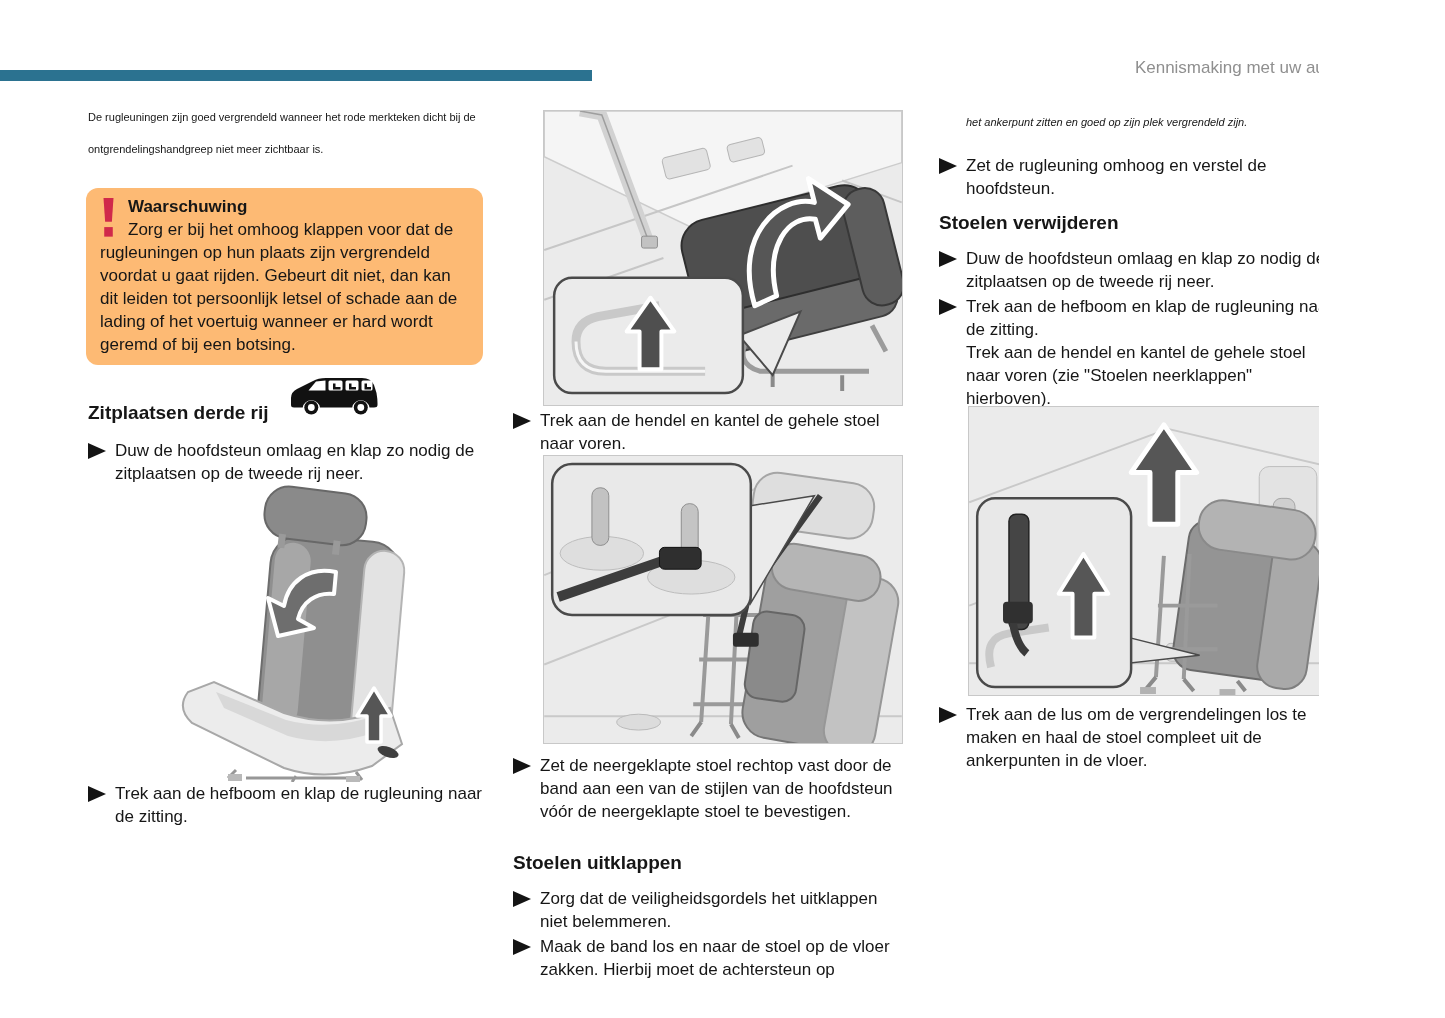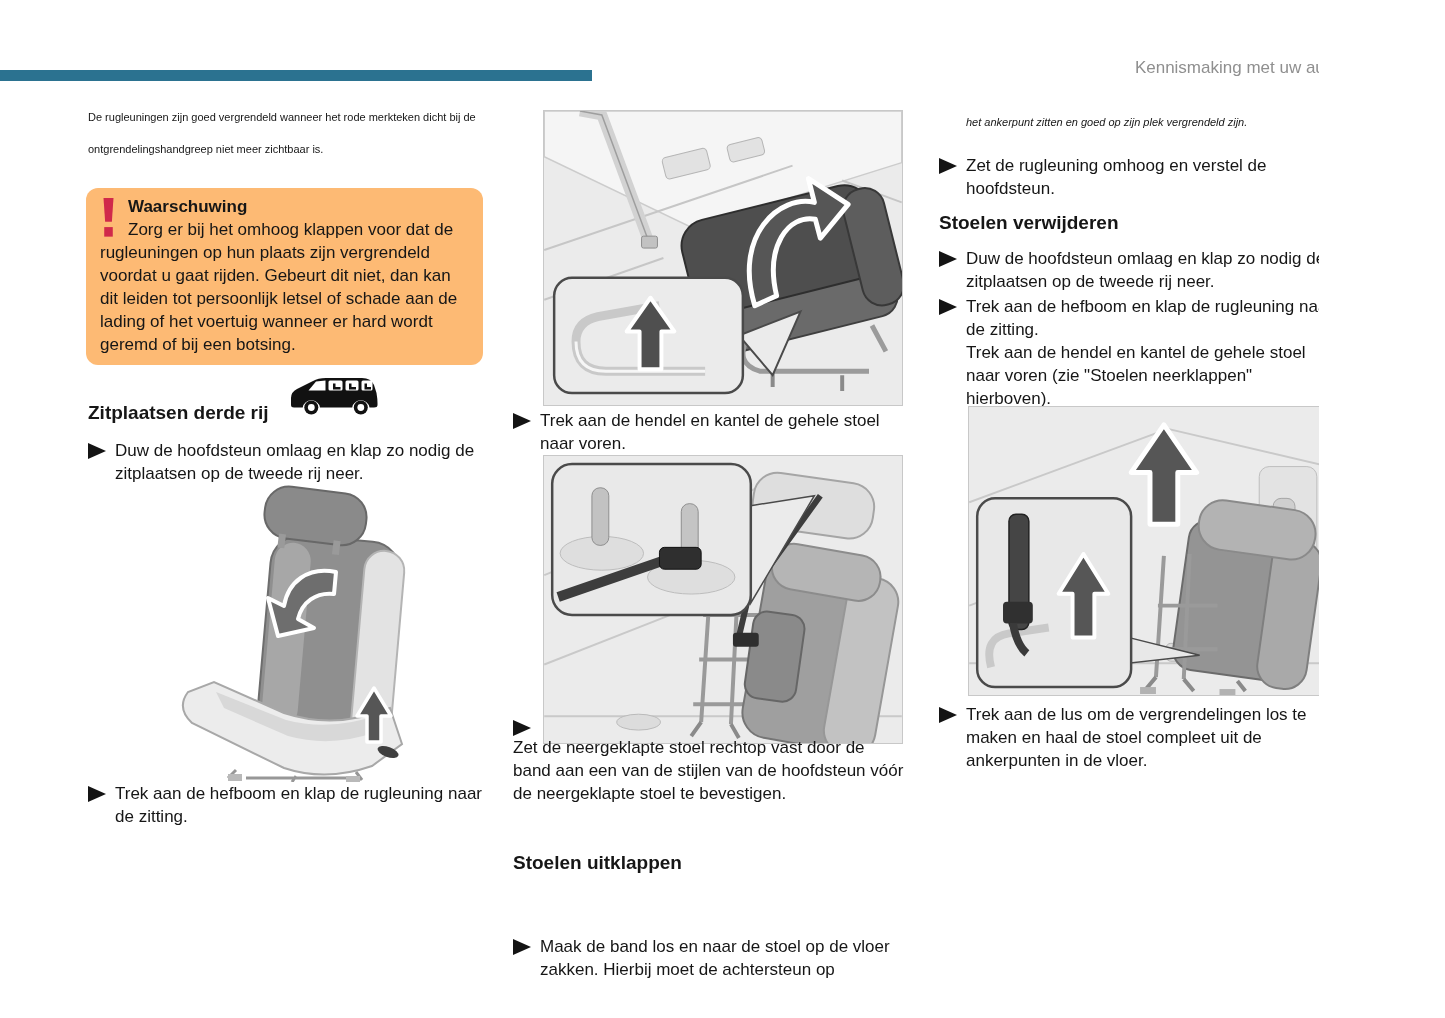--- a/index.html
+++ b/index.html
@@ -178,27 +178,31 @@
       <rect x="8" y="8" width="200" height="152" rx="20" fill="#e9e9e9" stroke="#4a4a4a" stroke-width="2.5"></rect>
       <ellipse cx="58" cy="98" rx="42" ry="17" fill="#dedede" stroke="#bcbcbc"></ellipse>
       <ellipse cx="148" cy="122" rx="44" ry="17" fill="#dedede" stroke="#bcbcbc"></ellipse>
       <rect x="48" y="32" width="17" height="58" rx="8" fill="#c2c2c2" stroke="#8e8e8e"></rect>
       <rect x="138" y="48" width="17" height="62" rx="8" fill="#c4c4c4" stroke="#8e8e8e"></rect>
       <path d="M14,142 L118,106 L150,100" stroke="#3d3d3d" stroke-width="10" fill="none"></path>
       <rect x="116" y="92" width="42" height="22" rx="5" fill="#2f2f2f" stroke="#111111"></rect>
     </svg>
   </div>
 
-  <div class="abs bullet" style="left:513px;top:691px;width:392px;flex-direction:column;">
+  <div class="abs bullet" style="left:513px;top:729px;width:392px;">
     <span class="tri"></span>
     <span class="btxt">Zet de neergeklapte stoel rechtop vast door de band aan een van de stijlen van de hoofdsteun vóór de neergeklapte stoel te bevestigen.</span>
   </div>
 
   <div class="abs heading" style="left:513px;top:826px;width:392px;">Stoelen uitklappen</div>
 
+  <div class="abs bullet" style="left:513px;top:862px;width:392px;">
+    <span class="tri"></span>
+    <span class="btxt">Zorg dat de veiligheidsgordels het uitklappen niet belemmeren.</span>
+  </div>
 
   <div class="abs bullet" style="left:513px;top:910px;width:392px;">
     <span class="tri"></span>
     <span class="btxt">Maak de band los en naar de stoel op de vloer zakken. Hierbij moet de achtersteun op</span>
   </div>
 
   <div class="abs body-text" style="left:966px;top:81px;width:366px;font-style:italic;">het ankerpunt zitten en goed op zijn plek vergrendeld zijn.</div>
 
   <div class="abs heading" style="left:939px;top:186px;width:394px;">Stoelen verwijderen</div>
 

